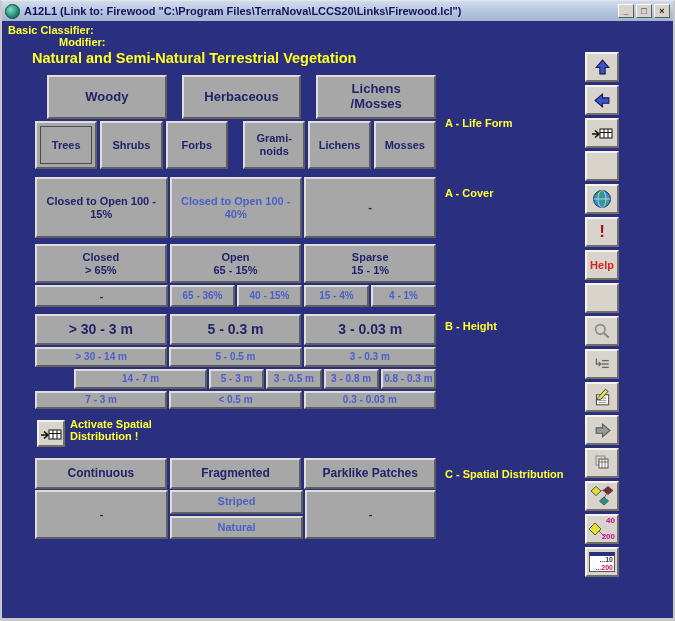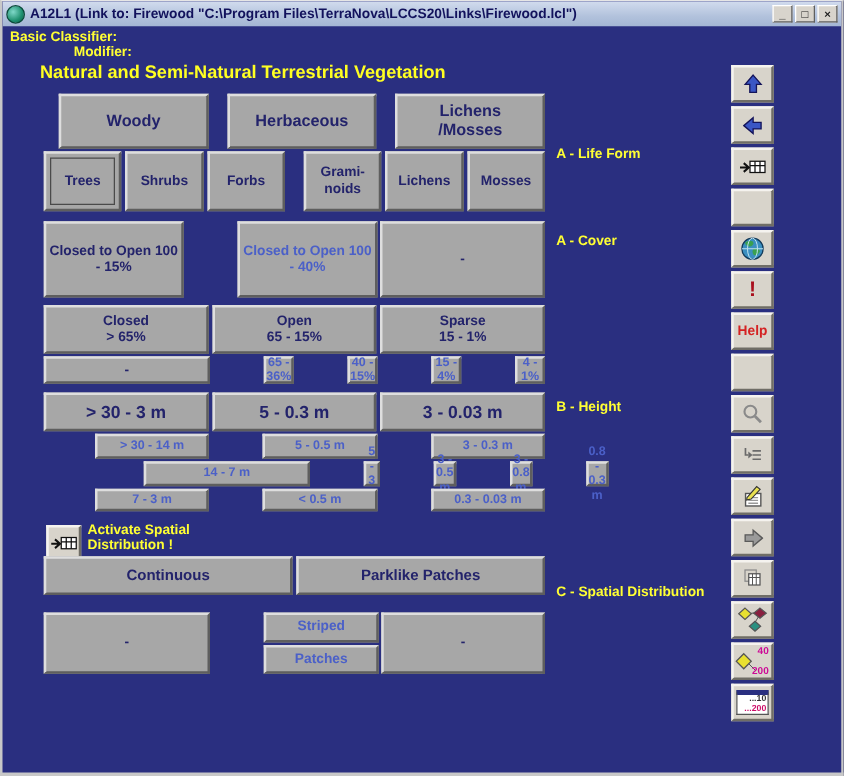--- a/index.html
+++ b/index.html
@@ -25,21 +25,21 @@
     border-color:#ffffff #5f5f5f #5f5f5f #ffffff;font-size:9px;line-height:12px;
     text-align:center;color:#1a1a1a;font-weight:bold;box-sizing:border-box;}
   .ylabel{position:absolute;color:#ffff33;font-weight:bold;font-size:11px;white-space:pre-line;}
   .main-title{position:absolute;left:30px;top:49px;color:#ffff22;font-weight:bold;font-size:14.5px;}
   .row{position:absolute;display:flex;gap:3px;box-sizing:border-box;}
   .gbtn{
     background:#a7a7a7;border:2px solid;border-color:#dedede #5e5e5e #5e5e5e #dedede;
     color:#23236b;font-weight:bold;display:flex;align-items:center;justify-content:center;
     text-align:center;box-sizing:border-box;font-size:11px;line-height:1.15;position:relative;
   }
-  .sec{color:#4b60c8;margin-left:41px;}
+  .sec{color:#4b60c8;}
   .pre{white-space:pre-line;margin-left:12px;}
   .selected::after{content:"";position:absolute;inset:3px;border:1px solid #4a4a4a;}
   .tbcol{position:absolute;left:583px;top:51px;width:34px;display:flex;flex-direction:column;gap:3px;}
   .tbtn{height:30px;flex:0 0 30px;background:#d8d4cb;border:2px solid;
     border-color:#f5f3ef #6f6d66 #6f6d66 #f5f3ef;display:flex;align-items:center;
     justify-content:center;box-sizing:border-box;position:relative;overflow:hidden;}
   .excl{color:#a9101e;font-size:17px;font-weight:bold;}
   .helptxt{color:#d42222;font-size:11px;font-weight:bold;}
   .activate-btn{position:absolute;left:35px;top:419px;width:28px;height:27px;
     background:#d8d4cb;border:2px solid;border-color:#f5f3ef #6f6d66 #6f6d66 #f5f3ef;
@@ -157,31 +157,32 @@
   <div class="activate-btn">
     <svg width="22" height="16" viewBox="0 0 22 16">
       <path d="M1 9 H7 M4 5.5 L8 9 L4 12.5" stroke="#111" stroke-width="1.6" fill="none"></path>
       <rect x="9" y="4" width="12" height="9" fill="#fff" stroke="#111"></rect>
       <path d="M9 7.5 H21 M13 4 V13 M17 4 V13" stroke="#111" stroke-width="1"></path>
     </svg>
   </div>
   <div class="ylabel" style="left:68px;top:417px;">Activate Spatial
 Distribution !</div>
 
-  <div class="row" style="left:33px;top:444px;width:401px;height:31px;">
+  <div class="row" style="left:33px;top:457px;width:401px;height:31px;">
     <div class="gbtn" style="flex:1;font-size:12px;">Continuous</div>
+    <div class="gbtn" style="flex:1;font-size:12px;">Fragmented</div>
     <div class="gbtn" style="flex:1;font-size:12px;">Parklike Patches</div>
   </div>
   <div class="ylabel" style="left:443px;top:467px;">C - Spatial Distribution</div>
 
   <div class="row" style="left:33px;top:489px;width:401px;height:49px;gap:2px;">
     <div class="gbtn" style="flex:0 0 133px;">-</div>
     <div style="flex:0 0 133px;display:flex;flex-direction:column;gap:2px;">
       <div class="gbtn sec" style="flex:1;">Striped</div>
-      <div class="gbtn sec" style="flex:1;">Patches</div>
+      <div class="gbtn sec" style="flex:1;">Natural</div>
     </div>
     <div class="gbtn" style="flex:1;">-</div>
   </div>
 
   <div class="tbcol">
     <div class="tbtn">
       <svg width="17" height="17" viewBox="0 0 16 16">
         <path d="M8 1 L14 8 H10.5 V14 H5.5 V8 H2 Z" fill="#3a56c4" stroke="#14145a"></path>
       </svg>
     </div>

